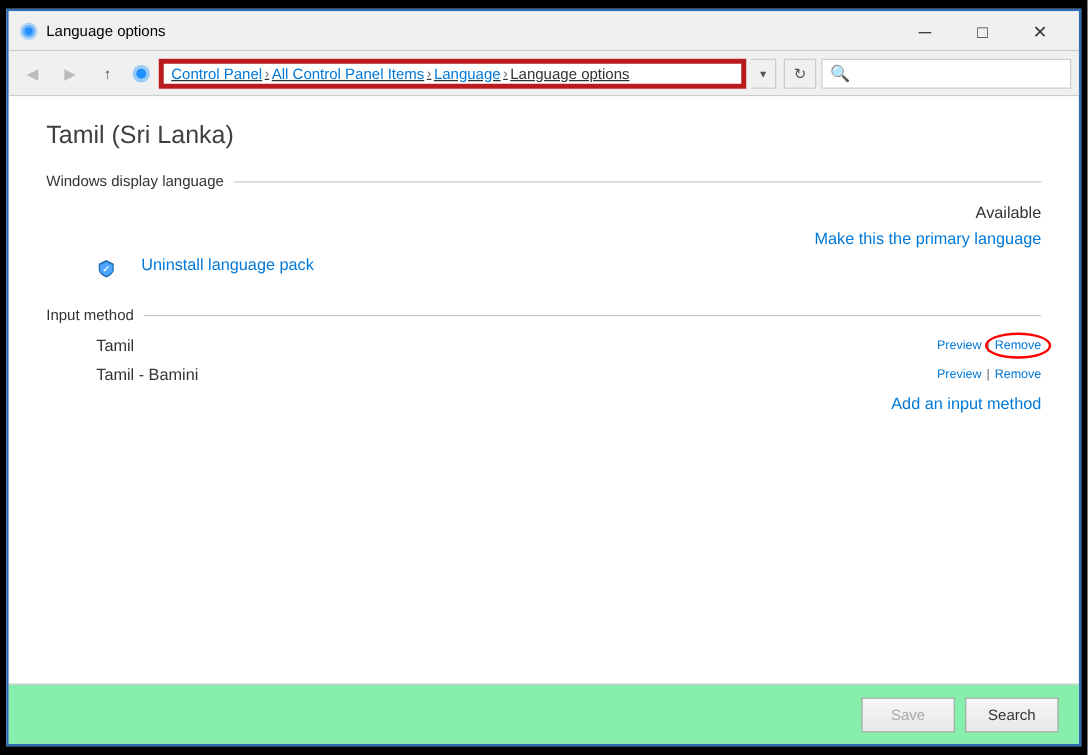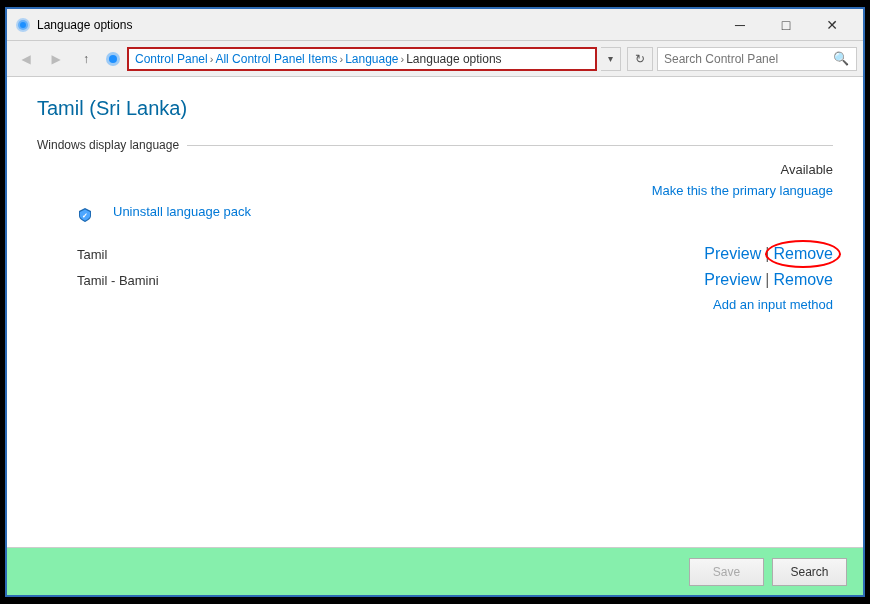--- a/index.html
+++ b/index.html
@@ -82,28 +82,29 @@
       display: flex;
       align-items: center;
       justify-content: center;
       color: #555;
       font-size: 12px;
     }
     .nav-btn.disabled { color: #bbb; cursor: default; }
     .breadcrumb {
       flex: 1;
       height: 24px;
-      border: 2px solid #b91c1c;
+      border: 4px solid #b91c1c;
       background: #fff;
       display: flex;
       align-items: center;
       padding: 0 6px;
       font-size: 12px;
       color: #333;
       gap: 2px;
+      text-decoration: underline;
     }
     .breadcrumb-item {
       color: #0078d7;
       cursor: pointer;
     }
     .breadcrumb-sep { color: #666; font-size: 11px; }
     .breadcrumb-current { color: #333; }
     .dropdown-btn {
       width: 20px;
       height: 24px;
@@ -149,21 +150,21 @@
       background: transparent;
     }
     .content {
       flex: 1;
       background: #fff;
       padding: 20px 30px;
       overflow-y: auto;
     }
     .page-title {
       font-size: 20px;
-      color: #0369a1;
+      color: #404040;
       font-weight: 300;
       margin-bottom: 18px;
     }
     .section-header {
       display: flex;
       align-items: center;
       margin-bottom: 10px;
     }
     .section-label {
       font-size: 12px;
@@ -211,21 +212,21 @@
       justify-content: space-between;
       margin-bottom: 8px;
     }
     .input-name {
       color: #333;
     }
     .input-actions {
       display: flex;
       align-items: center;
       gap: 0;
-      font-size: 16px;
+      font-size: 10px;
     }
     .action-link {
       color: #0078d7;
       cursor: pointer;
       text-decoration: none;
     }
     .action-sep {
       color: #666;
       margin: 0 4px;
     }
@@ -304,21 +305,20 @@
       <span class="breadcrumb-sep">›</span>
       <span class="breadcrumb-item">All Control Panel Items</span>
       <span class="breadcrumb-sep">›</span>
       <span class="breadcrumb-item">Language</span>
       <span class="breadcrumb-sep">›</span>
       <span class="breadcrumb-current">Language options</span>
     </div>
     <button class="dropdown-btn">▾</button>
     <button class="refresh-btn">↻</button>
     <div class="search-box">
-      <input class="search-input" type="text" placeholder="Search Control Panel" style="">
       <span style="color:#aaa;font-size:13px;">🔍</span>
     </div>
   </div>
 
   <div class="content">
     <div class="page-title">Tamil (Sri Lanka)</div>
 
     <div class="section-header">
       <span class="section-label">Windows display language</span>
       <div class="section-line"></div>
@@ -333,20 +333,24 @@
           <svg viewBox="0 0 16 16" width="16" height="16">
             <path d="M8 1 L14 4 L14 9 C14 12.5 8 15 8 15 C8 15 2 12.5 2 9 L2 4 Z" fill="#1e6bb5"></path>
             <path d="M8 2.5 L13 5 L13 9 C13 11.5 8 13.5 8 13.5 C8 13.5 3 11.5 3 9 L3 5 Z" fill="#4da6ff"></path>
             <text x="8" y="10.5" text-anchor="middle" font-size="7" fill="white" font-weight="bold">✓</text>
           </svg>
         </div>
         <a class="link-text">Uninstall language pack</a>
       </div>
     </div>
 
+    <div class="section-header">
+      <span class="section-label">Input method</span>
+      <div class="section-line"></div>
+    </div>
     <div class="section-body">
 
       <div class="input-row">
         <span class="input-name">Tamil</span>
         <div class="input-actions">
           <a class="action-link">Preview</a>
           <span class="action-sep"> | </span>
           <span class="remove-circled">
             <a class="action-link" style="color:#0078d7;">Remove</a>
           </span>

